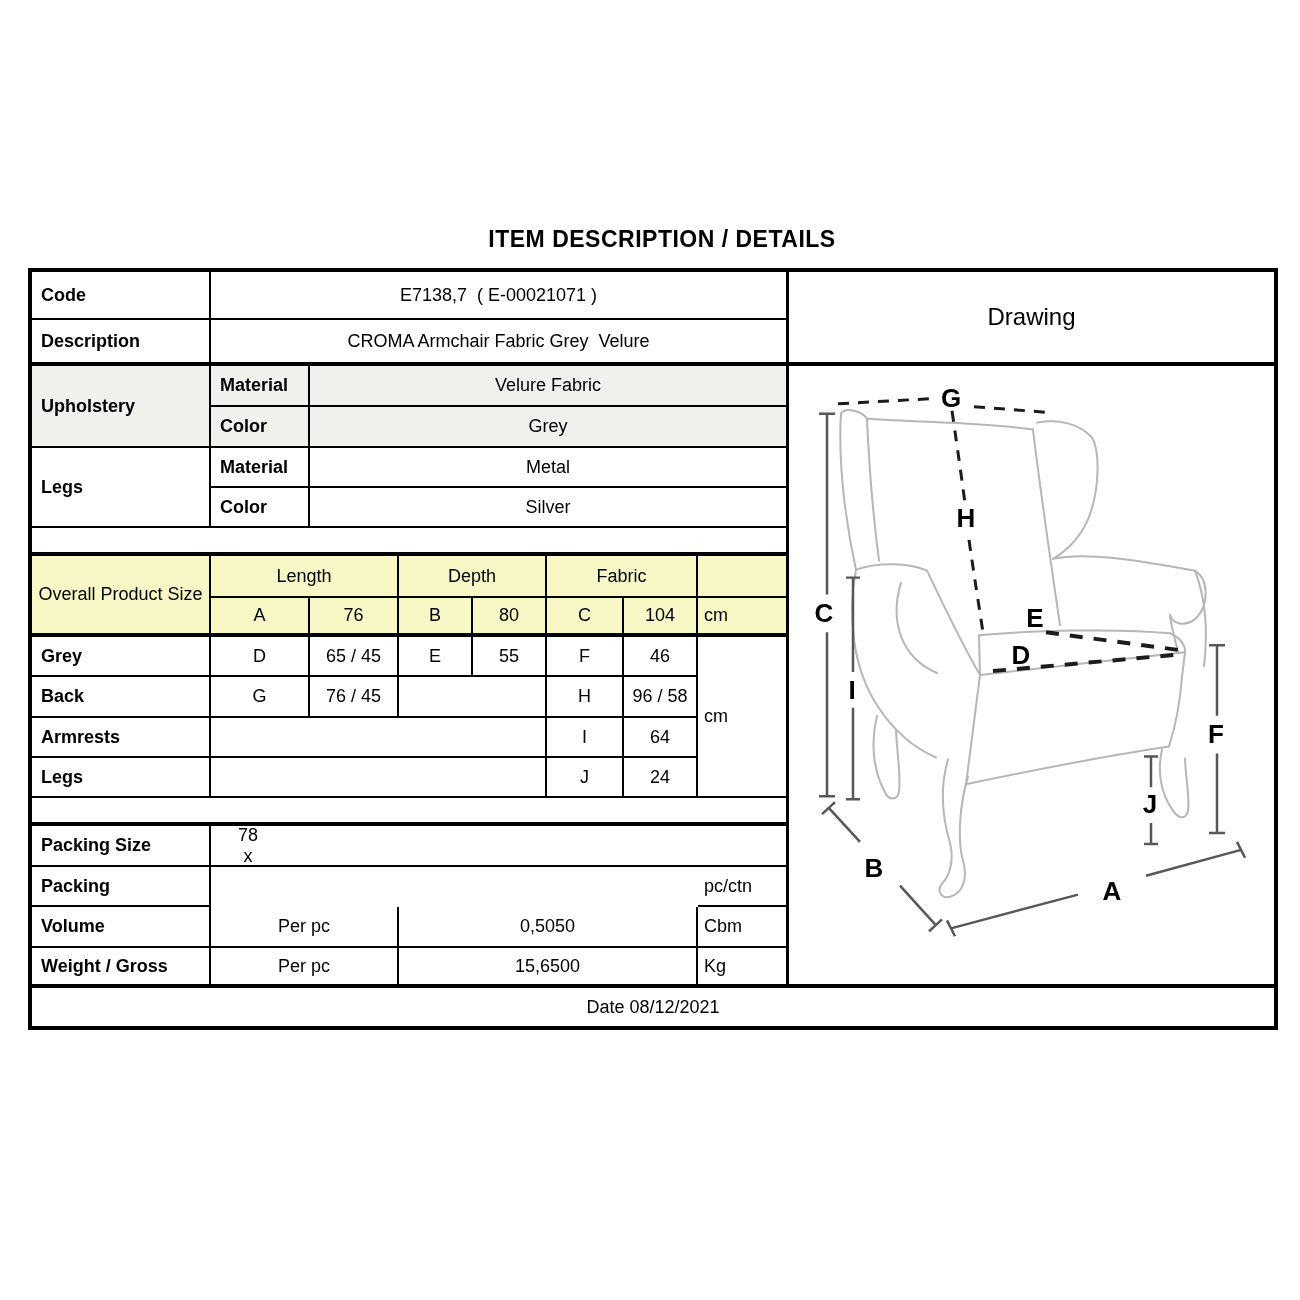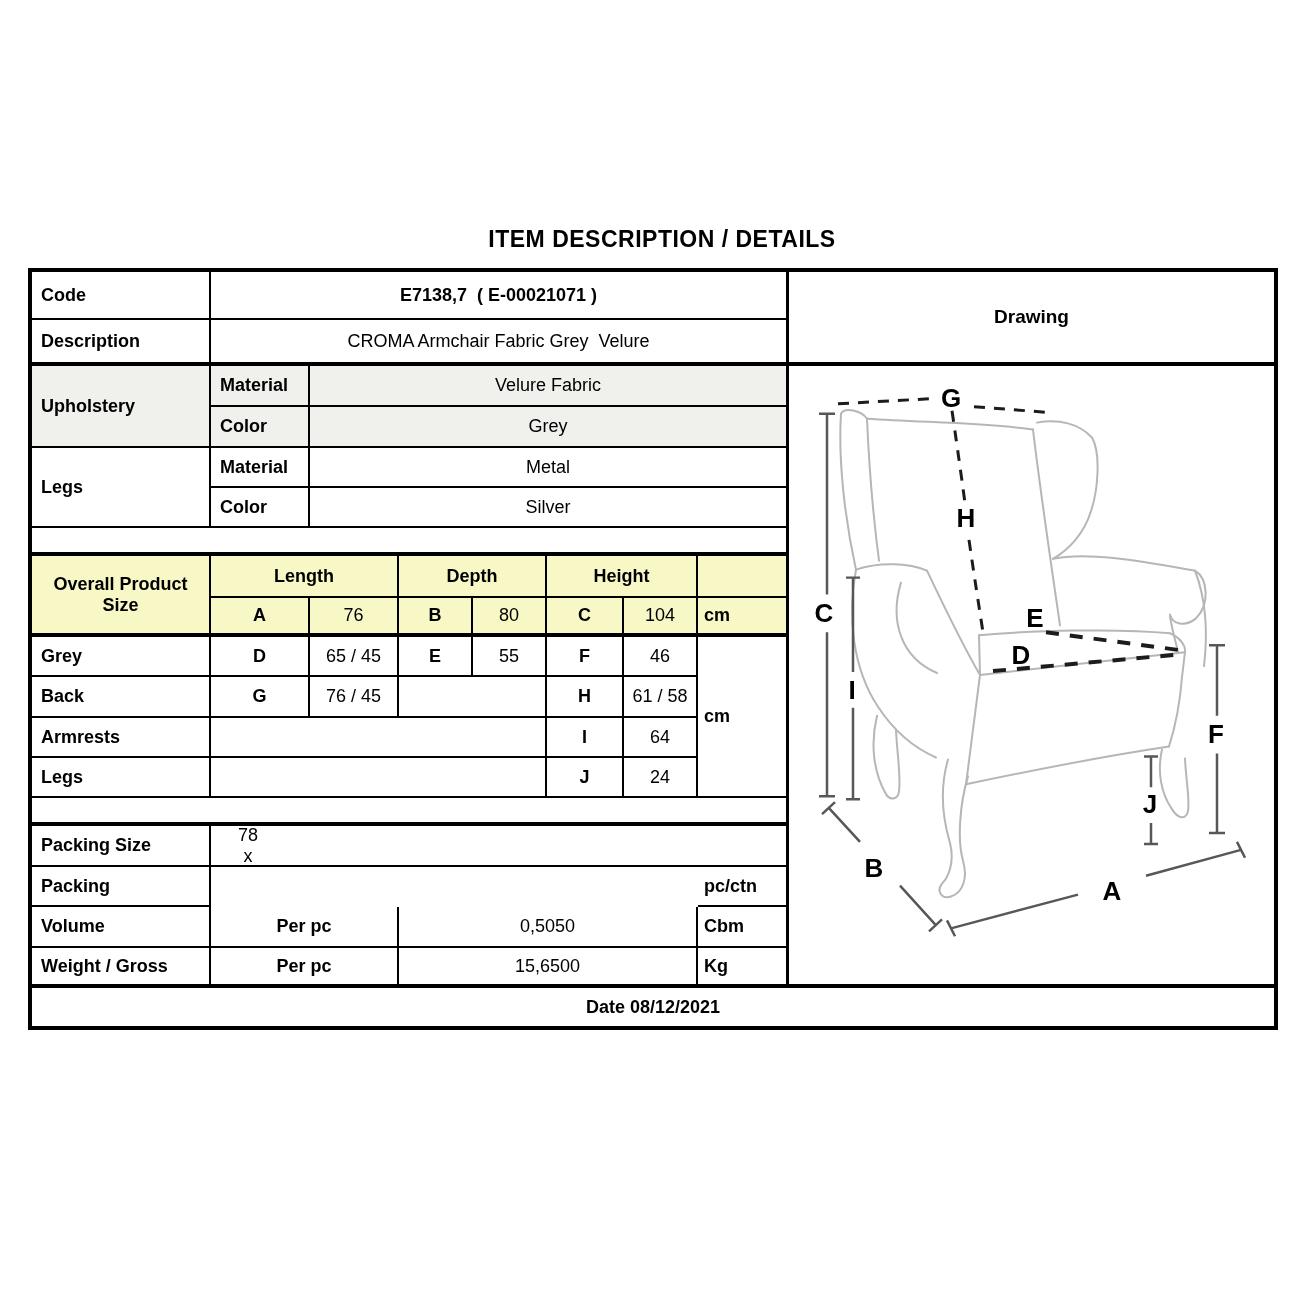--- a/index.html
+++ b/index.html
@@ -9,21 +9,21 @@
          font-weight:bold;font-size:23px;letter-spacing:.5px;}
   .spec{position:absolute;left:28px;top:268px;
         display:grid;
         grid-template-columns:179px 99px 89px 74px 74px 77px 74px 91px 485px;
         grid-template-rows:48px 46px 41px 41px 40px 40px 28px 42px 39px 40px 41px 40px 40px 28px 41px 40px 41px 40px 38px;
         border:4px solid #000;background:#fff;}
   .c{border-right:2px solid #000;border-bottom:2px solid #000;box-sizing:border-box;
      display:flex;align-items:center;justify-content:center;
      font-size:18px;overflow:hidden;white-space:pre;}
   .lbl{justify-content:flex-start;padding-left:9px;font-weight:bold;}
-  .b{font-weight:bold;}
+  .b{font-weight:normal;}
   .bb{border-bottom-width:4px;}
   .edge{border-right-width:3px;}
   .noR{border-right:none;}
   .noB{border-bottom:none;}
   .yellow{background:#f8f8c6;}
   .grey{background:#f0f0ed;}
   .left6{justify-content:flex-start;padding-left:6px;}
   .wrap{white-space:normal;text-align:center;line-height:1.15;padding:0 4px;}
   .dims{display:flex;align-items:stretch;padding:0;flex-direction:column;}
   .dims span{display:flex;align-items:center;justify-content:center;}
@@ -40,21 +40,21 @@
 <body>
 
 <div class="page">
 
   <div class="title">ITEM DESCRIPTION / DETAILS</div>
 
   <div class="spec">
 
     <div class="c lbl" style="grid-area:1/1/2/2">Code</div>
     <div class="c b edge" style="grid-area:1/2/2/9">E7138,7  ( E-00021071 )</div>
-    <div class="c b noR bb" style="grid-area:1/9/3/10;font-size:19px">Drawing</div>
+    <div class="c b noR bb" style="grid-area:1/9/3/10;font-size:24px">Drawing</div>
 
     <div class="c lbl bb" style="grid-area:2/1/3/2">Description</div>
     <div class="c edge bb" style="grid-area:2/2/3/9">CROMA Armchair Fabric Grey  Velure</div>
 
     <div class="c lbl grey" style="grid-area:3/1/5/2">Upholstery</div>
     <div class="c lbl grey" style="grid-area:3/2/4/3">Material</div>
     <div class="c grey edge" style="grid-area:3/3/4/9">Velure Fabric</div>
     <div class="c lbl grey" style="grid-area:4/2/5/3">Color</div>
     <div class="c grey edge" style="grid-area:4/3/5/9">Grey</div>
 
@@ -62,21 +62,21 @@
     <div class="c lbl" style="grid-area:5/2/6/3">Material</div>
     <div class="c edge" style="grid-area:5/3/6/9">Metal</div>
     <div class="c lbl" style="grid-area:6/2/7/3">Color</div>
     <div class="c edge" style="grid-area:6/3/7/9">Silver</div>
 
     <div class="c edge bb" style="grid-area:7/1/8/9"></div>
 
     <div class="c b yellow" style="grid-area:8/2/9/4">Length</div>
     <div class="c b yellow wrap bb" style="grid-area:8/1/10/2">Overall Product Size</div>
     <div class="c b yellow" style="grid-area:8/4/9/6">Depth</div>
-    <div class="c b yellow" style="grid-area:8/6/9/8">Height</div>
+    <div class="c b yellow" style="grid-area:8/6/9/8">Fabric</div>
     <div class="c yellow edge" style="grid-area:8/8/9/9"></div>
 
     <div class="c b yellow bb" style="grid-area:9/2/10/3">A</div>
     <div class="c yellow bb" style="grid-area:9/3/10/4">76</div>
     <div class="c b yellow bb" style="grid-area:9/4/10/5">B</div>
     <div class="c yellow bb" style="grid-area:9/5/10/6">80</div>
     <div class="c b yellow bb" style="grid-area:9/6/10/7">C</div>
     <div class="c yellow bb" style="grid-area:9/7/10/8">104</div>
     <div class="c b yellow edge left6 bb" style="grid-area:9/8/10/9">cm</div>
 
@@ -87,21 +87,21 @@
     <div class="c" style="grid-area:10/5/11/6">55</div>
     <div class="c b" style="grid-area:10/6/11/7">F</div>
     <div class="c" style="grid-area:10/7/11/8">46</div>
     <div class="c b edge left6" style="grid-area:10/8/14/9">cm</div>
 
     <div class="c lbl" style="grid-area:11/1/12/2">Back</div>
     <div class="c b" style="grid-area:11/2/12/3">G</div>
     <div class="c" style="grid-area:11/3/12/4">76 / 45</div>
     <div class="c" style="grid-area:11/4/12/6"></div>
     <div class="c b" style="grid-area:11/6/12/7">H</div>
-    <div class="c" style="grid-area:11/7/12/8">61 / 58</div>
+    <div class="c" style="grid-area:11/7/12/8">96 / 58</div>
 
     <div class="c lbl" style="grid-area:12/1/13/2">Armrests</div>
     <div class="c" style="grid-area:12/2/13/6"></div>
     <div class="c b" style="grid-area:12/6/13/7">I</div>
     <div class="c" style="grid-area:12/7/13/8">64</div>
 
     <div class="c lbl" style="grid-area:13/1/14/2">Legs</div>
     <div class="c" style="grid-area:13/2/14/6"></div>
     <div class="c b" style="grid-area:13/6/14/7">J</div>
     <div class="c" style="grid-area:13/7/14/8">24</div>

